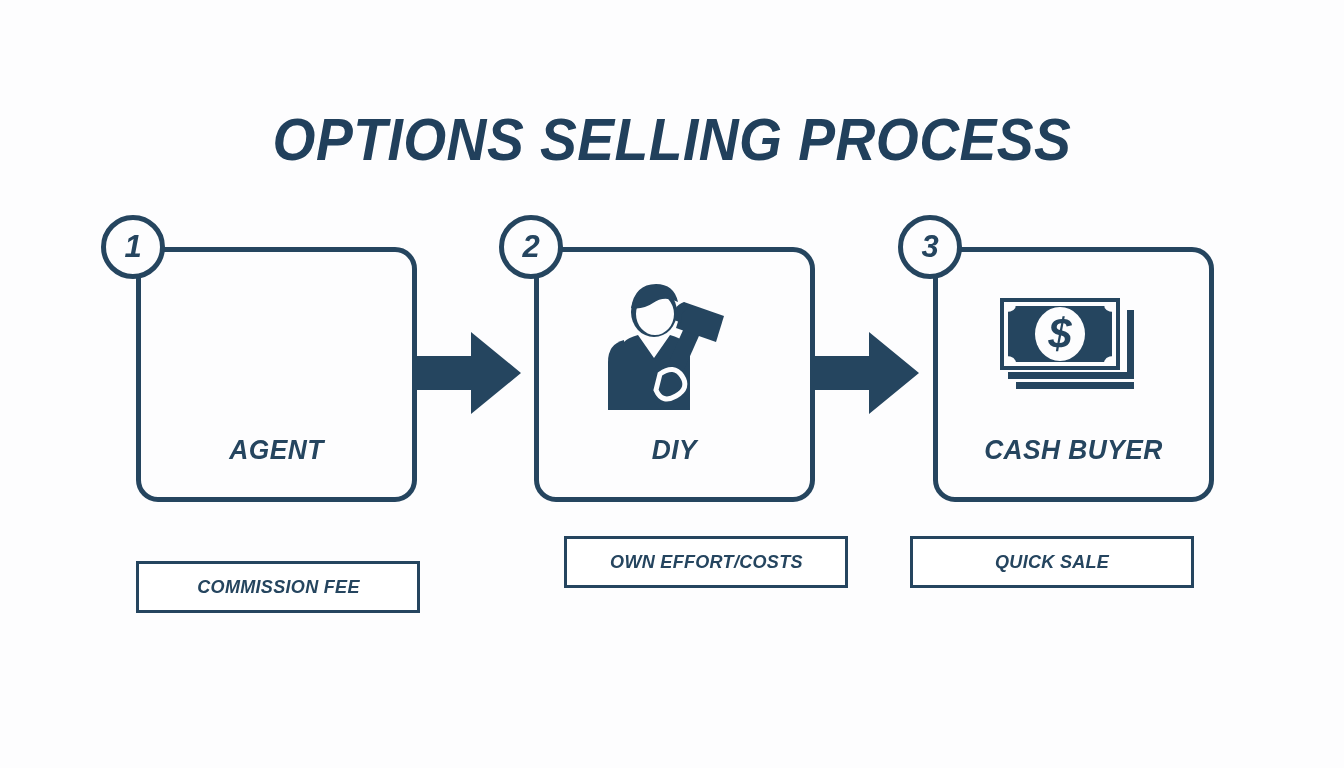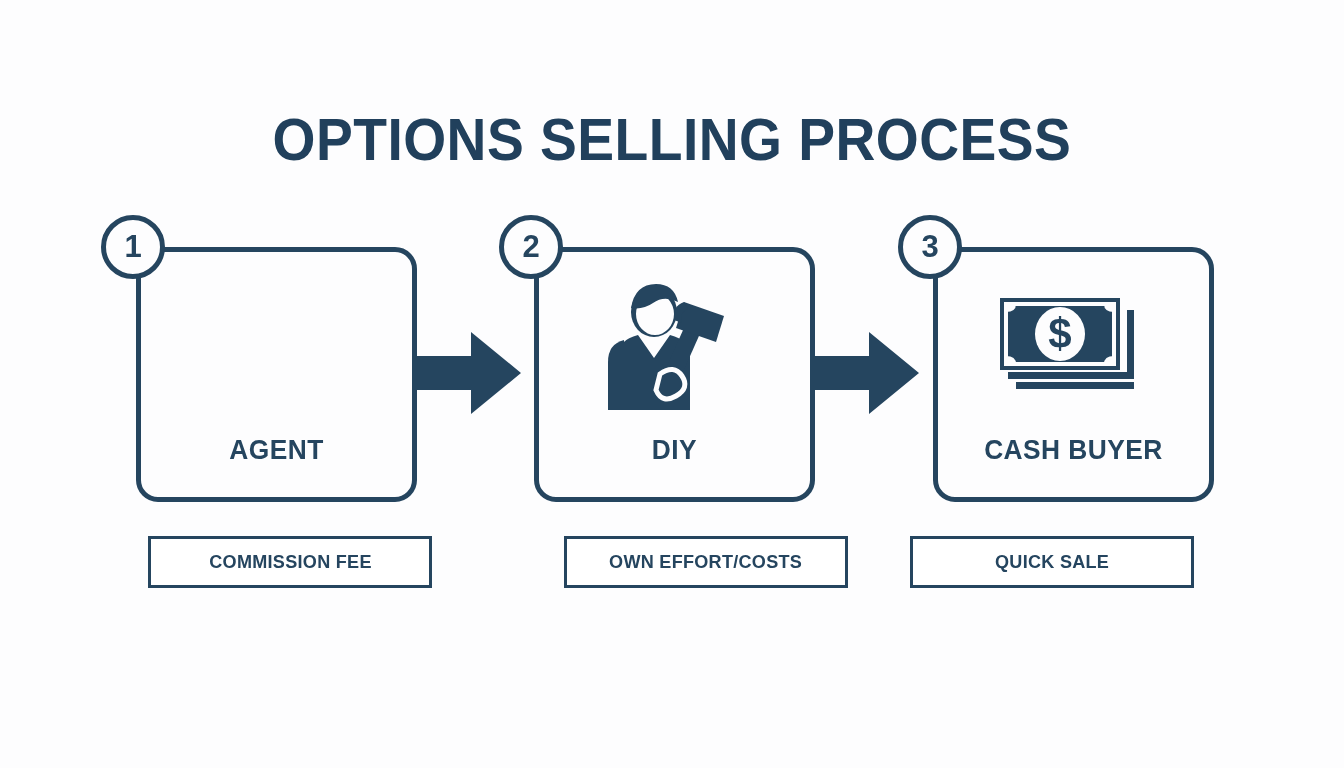--- a/index.html
+++ b/index.html
@@ -11,20 +11,21 @@
     height: 768px;
     background: #fdfdfe;
     font-family: "Liberation Sans", sans-serif;
     overflow: hidden;
   }
 
   .canvas {
     position: relative;
     width: 1344px;
     height: 653px;
+    font-style: italic;
   }
 
   
   .title {
     position: absolute;
     top: 104px;
     left: 0;
     width: 1344px;
     text-align: center;
     font-size: 60px;
@@ -135,21 +136,21 @@
     top: 0;
     width: 284px;
     height: 52px;
     border: 3px solid #25455f;
     background: #ffffff;
     box-sizing: border-box;
     display: flex;
     align-items: center;
     justify-content: center;
   }
-  .caption-1 { left: 12px; }
+  .caption-1 { left: 0; margin-top: 25px; }
   .caption-2 { left: 410px; margin-left: 18px; }
   .caption-3 { left: 774px; }
 
   .caption-text {
     font-size: 19px;
     font-weight: bold;
     letter-spacing: 0.3px;
     color: #25455f;
     font-family: "Liberation Sans Narrow", "Liberation Sans", sans-serif;
     transform: scaleX(0.95);

